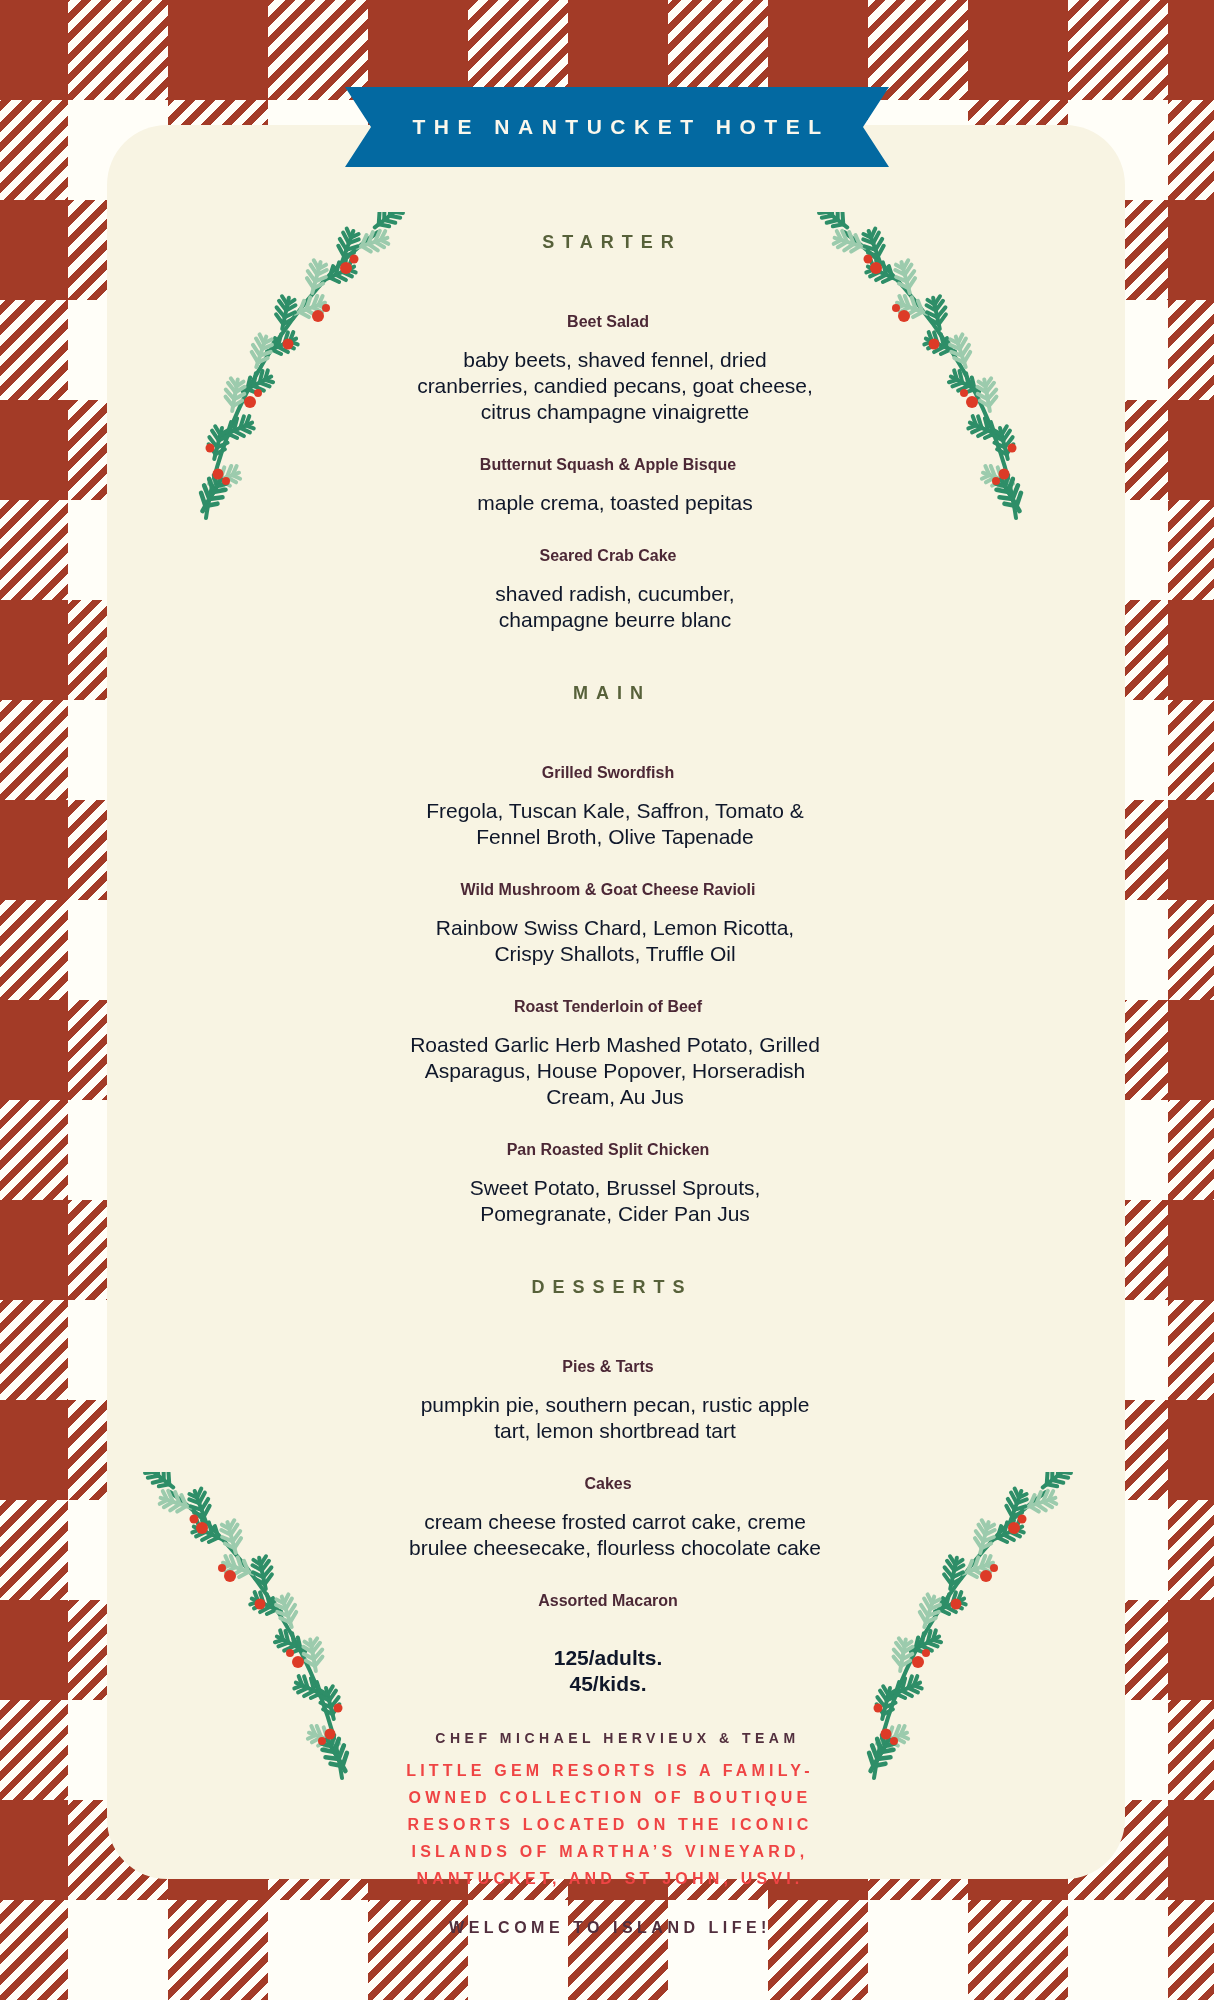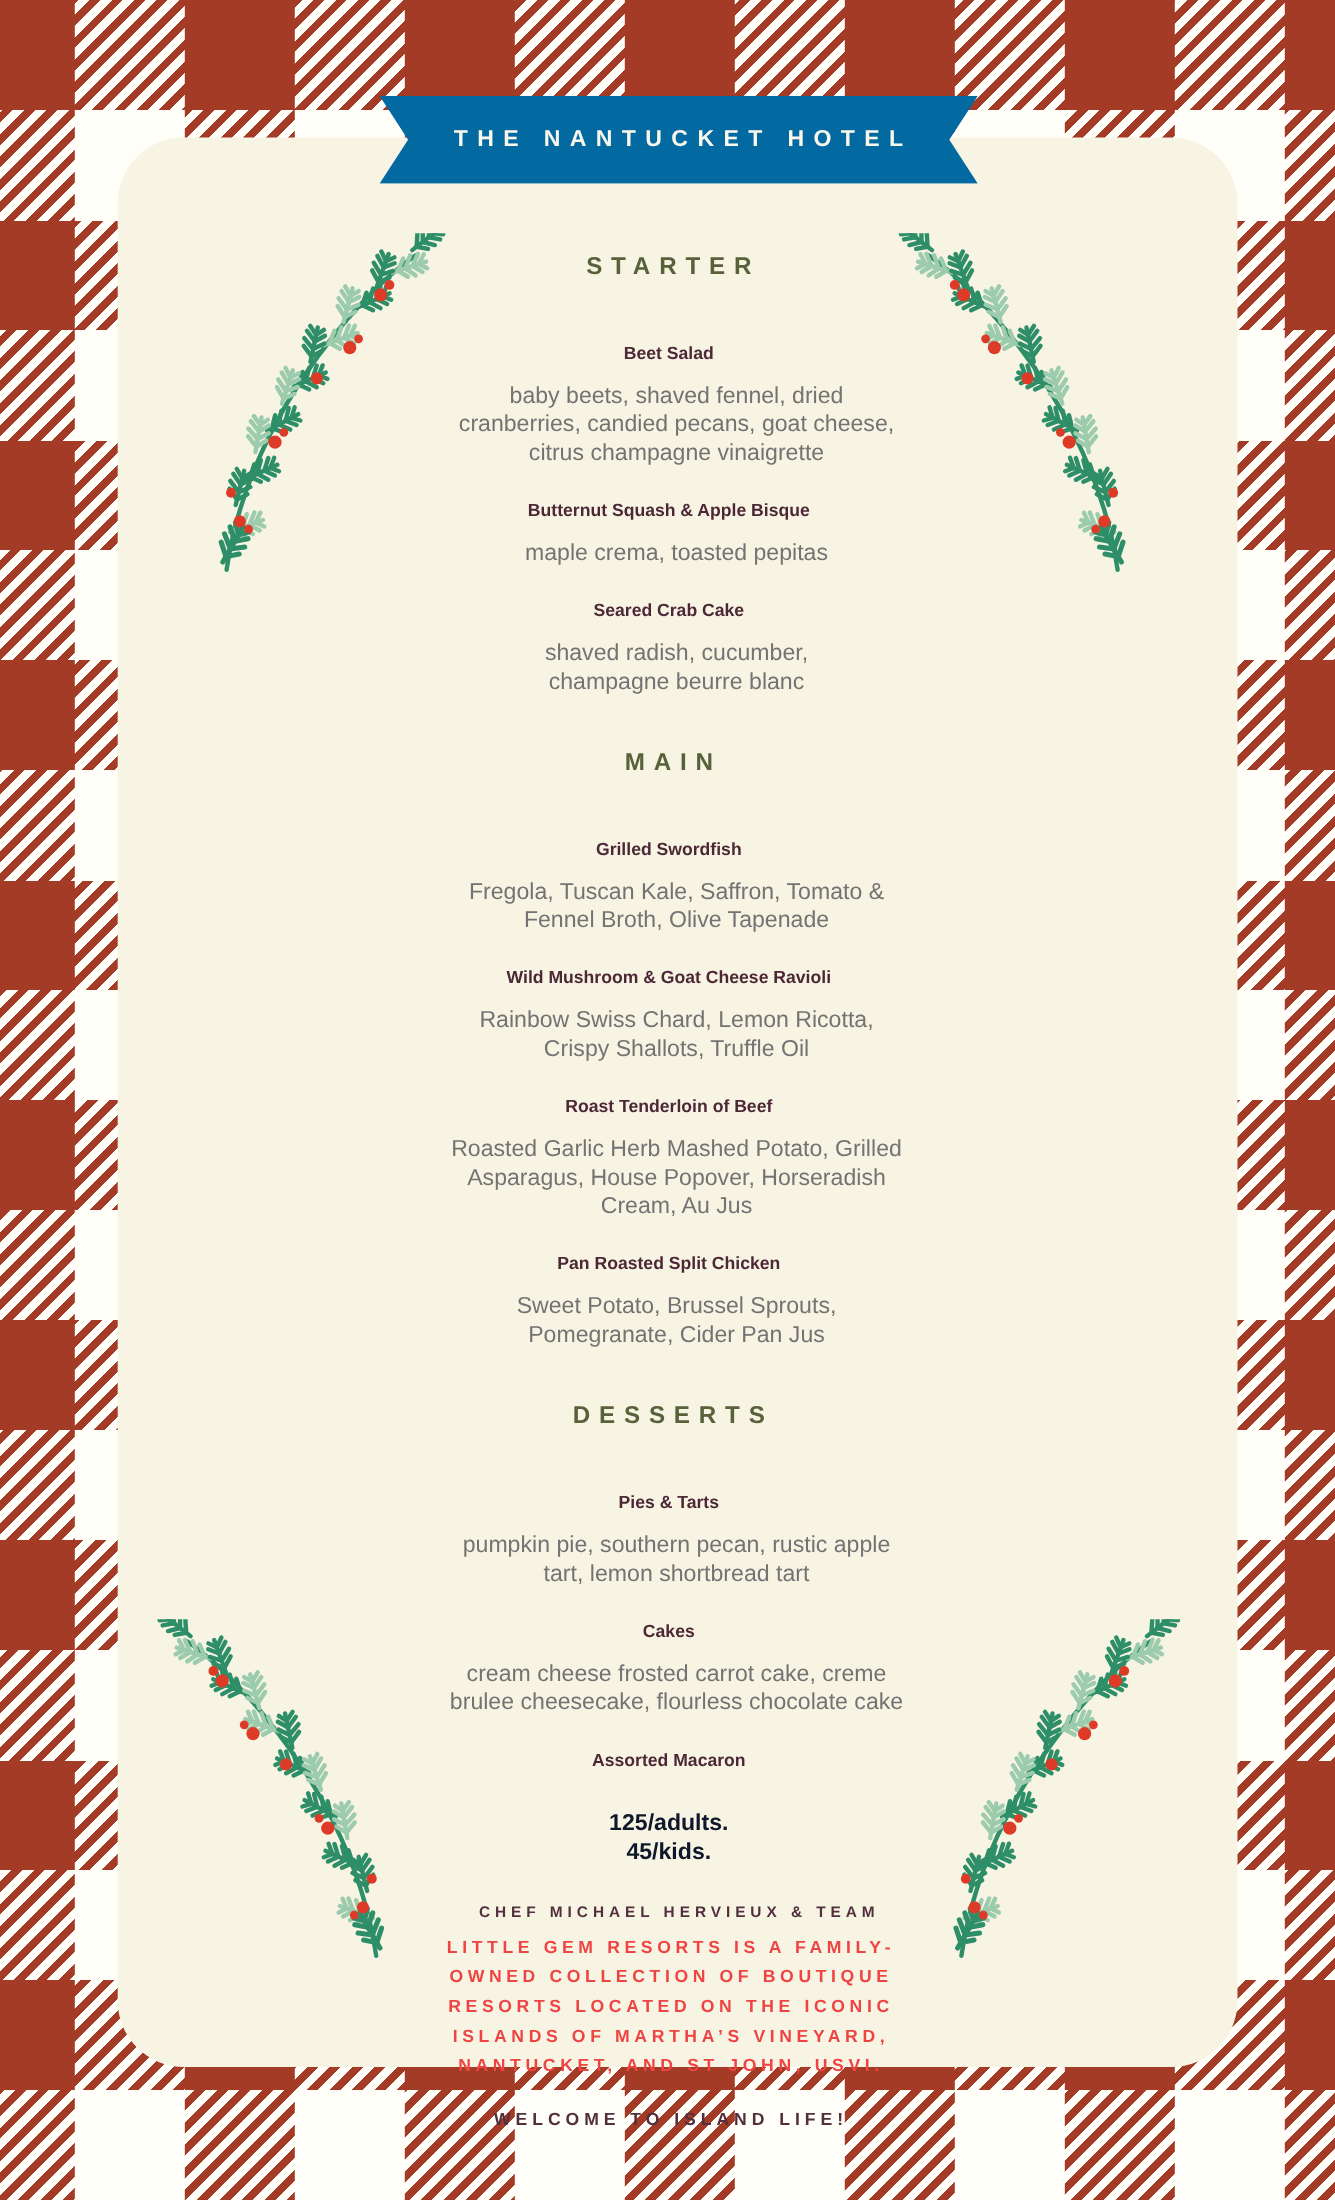--- a/index.html
+++ b/index.html
@@ -28,28 +28,28 @@
     background:#0369a1;
     clip-path:polygon(0 0,100% 0,calc(100% - 26px) 50%,100% 100%,0 100%,26px 50%);
     display:flex;align-items:center;justify-content:center;
     color:#FAF7EC;font-weight:700;font-size:21px;letter-spacing:8.5px;padding-left:8px;
     z-index:4;
   }
   .menu{
     position:absolute;left:108px;top:125px;width:1000px;text-align:center;z-index:3;
   }
   .menu h2{
-    margin:45px 0 0;font-weight:700;font-size:22px;line-height:30px;
+    margin:45px 0 0;font-weight:700;font-size:18px;line-height:30px;
     letter-spacing:8px;padding-left:8px;color:#57613A;
   }
   .menu section.first h2{margin-top:102px;}
   .item{margin-top:27px;}
   .item.first{margin-top:52px;}
   .item h3{margin:12px;font-weight:700;font-size:16px;line-height:26px;color:#4C2836;}
-  .item p{margin:2px 16px 0;font-weight:400;font-size:21px;line-height:26px;color:#737373;white-space:pre-line;padding-left:14px;}
+  .item p{margin:2px 16px 0;font-weight:400;font-size:21px;line-height:26px;color:#0f172a;white-space:pre-line;padding-left:14px;}
   .item p:empty{display:none;}
   .prices{margin-top:31px;font-weight:700;font-size:21px;line-height:26px;color:#0f172a;white-space:pre-line;}
   .chef{margin-top:30px;font-weight:700;font-size:14px;line-height:22px;letter-spacing:4.5px;padding-left:19px;color:#522F3E;}
   .about{margin-top:8px;font-weight:700;font-size:16px;line-height:27px;letter-spacing:4.2px;padding-left:4px;color:#ef4444;white-space:pre-line;}
   .welcome{margin-top:25px;font-weight:700;font-size:16px;line-height:22px;letter-spacing:4.5px;padding-left:4px;color:#522F3E;}
   
   .branch{position:absolute;width:240px;height:330px;z-index:2;}
   .branch.tl{left:170px;top:212px;}
   .branch.tr{left:812px;top:212px;transform:scaleX(-1);}
   .branch.bl{left:138px;top:1472px;transform:scaleX(-1);}

